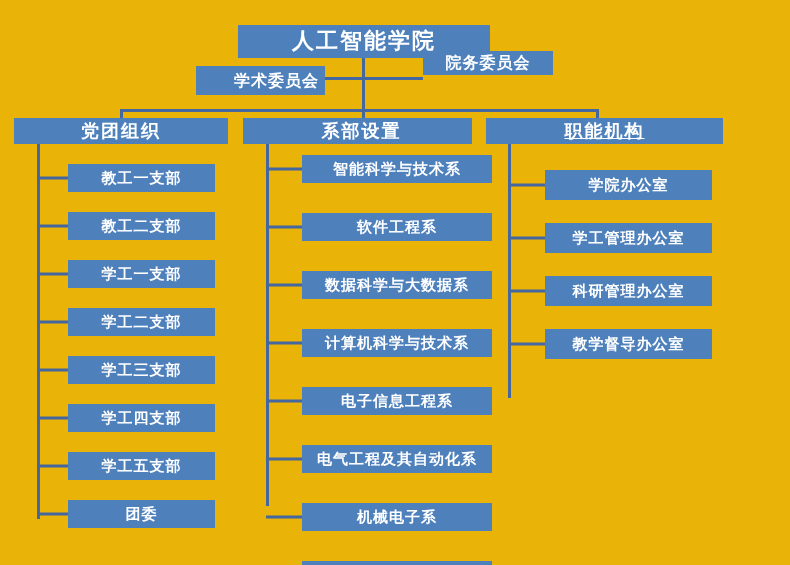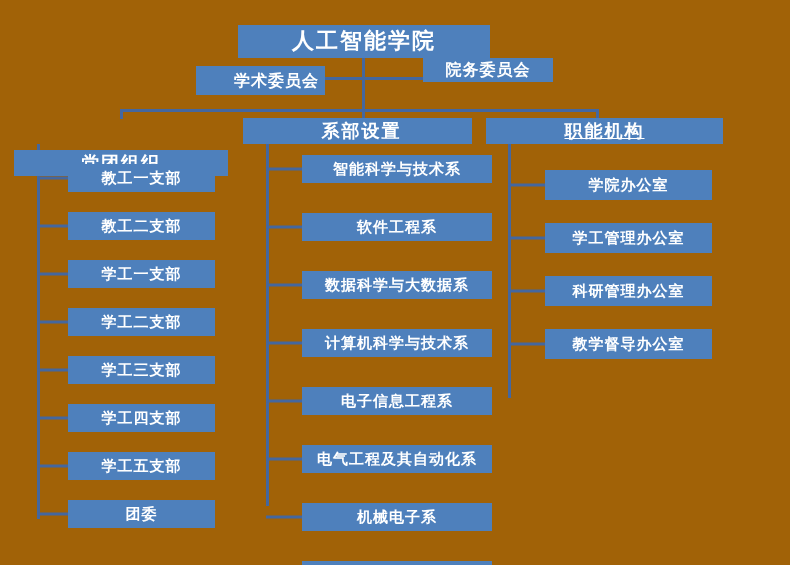--- a/index.html
+++ b/index.html
@@ -10,21 +10,21 @@
   }
   :root {
     --box: #4e80bc;
     --line: #44679f;
     --txt: #ffffff;
   }
   .canvas {
     position: relative;
     width: 790px;
     height: 565px;
-    background: #a16207;
+    background: #eab308;
     overflow: hidden;
   }
   .node {
     position: absolute;
     background: var(--box);
     color: var(--txt);
     font-weight: bold;
     display: flex;
     align-items: center;
     justify-content: center;
@@ -32,27 +32,27 @@
     line-height: 1.1;
     box-sizing: border-box;
   }
   .node.root {
     left: 238px; top: 25px; width: 252px; height: 33px;
     font-size: 22px;
     letter-spacing: 2px;
   }
   .node.committee { font-size: 16px; letter-spacing: 1px; }
   .node.committee.c0 { left: 196px; top: 66px; width: 129px; height: 29px; padding-left: 32px; }
-  .node.committee.c1 { left: 423px; top: 58px; width: 130px; height: 24px; }
+  .node.committee.c1 { left: 423px; top: 51px; width: 130px; height: 24px; }
   .node.branch-header {
     top: 118px; height: 26px;
     font-size: 18px;
     letter-spacing: 2px;
   }
-  .node.branch-header.b0 { left: 14px;  width: 214px; margin-top: 32px; }
+  .node.branch-header.b0 { left: 14px;  width: 214px; }
   .node.branch-header.b1 { left: 243px; width: 229px; padding-left: 8px; }
   .node.branch-header.b2 { left: 486px; width: 237px; text-decoration: underline; }
 
   .line {
     position: absolute;
     background: var(--line);
   }
   .line.h { height: 3px; }
   .line.v { width: 3px; }
 

